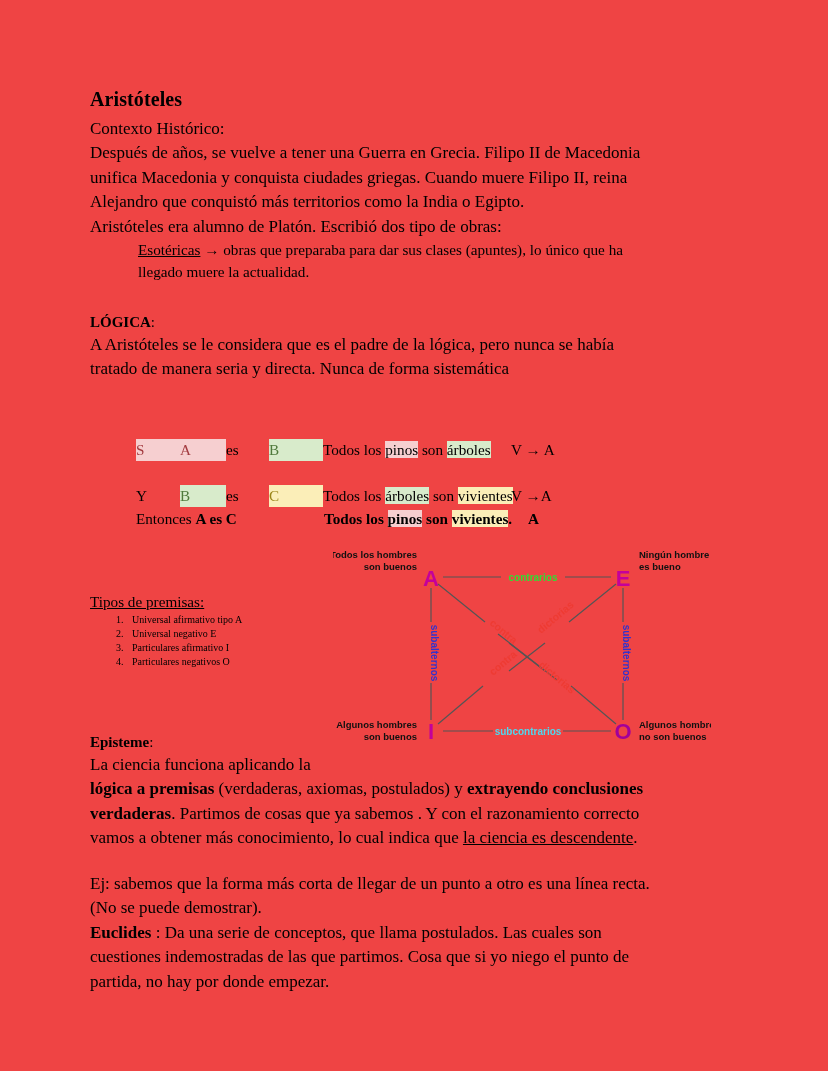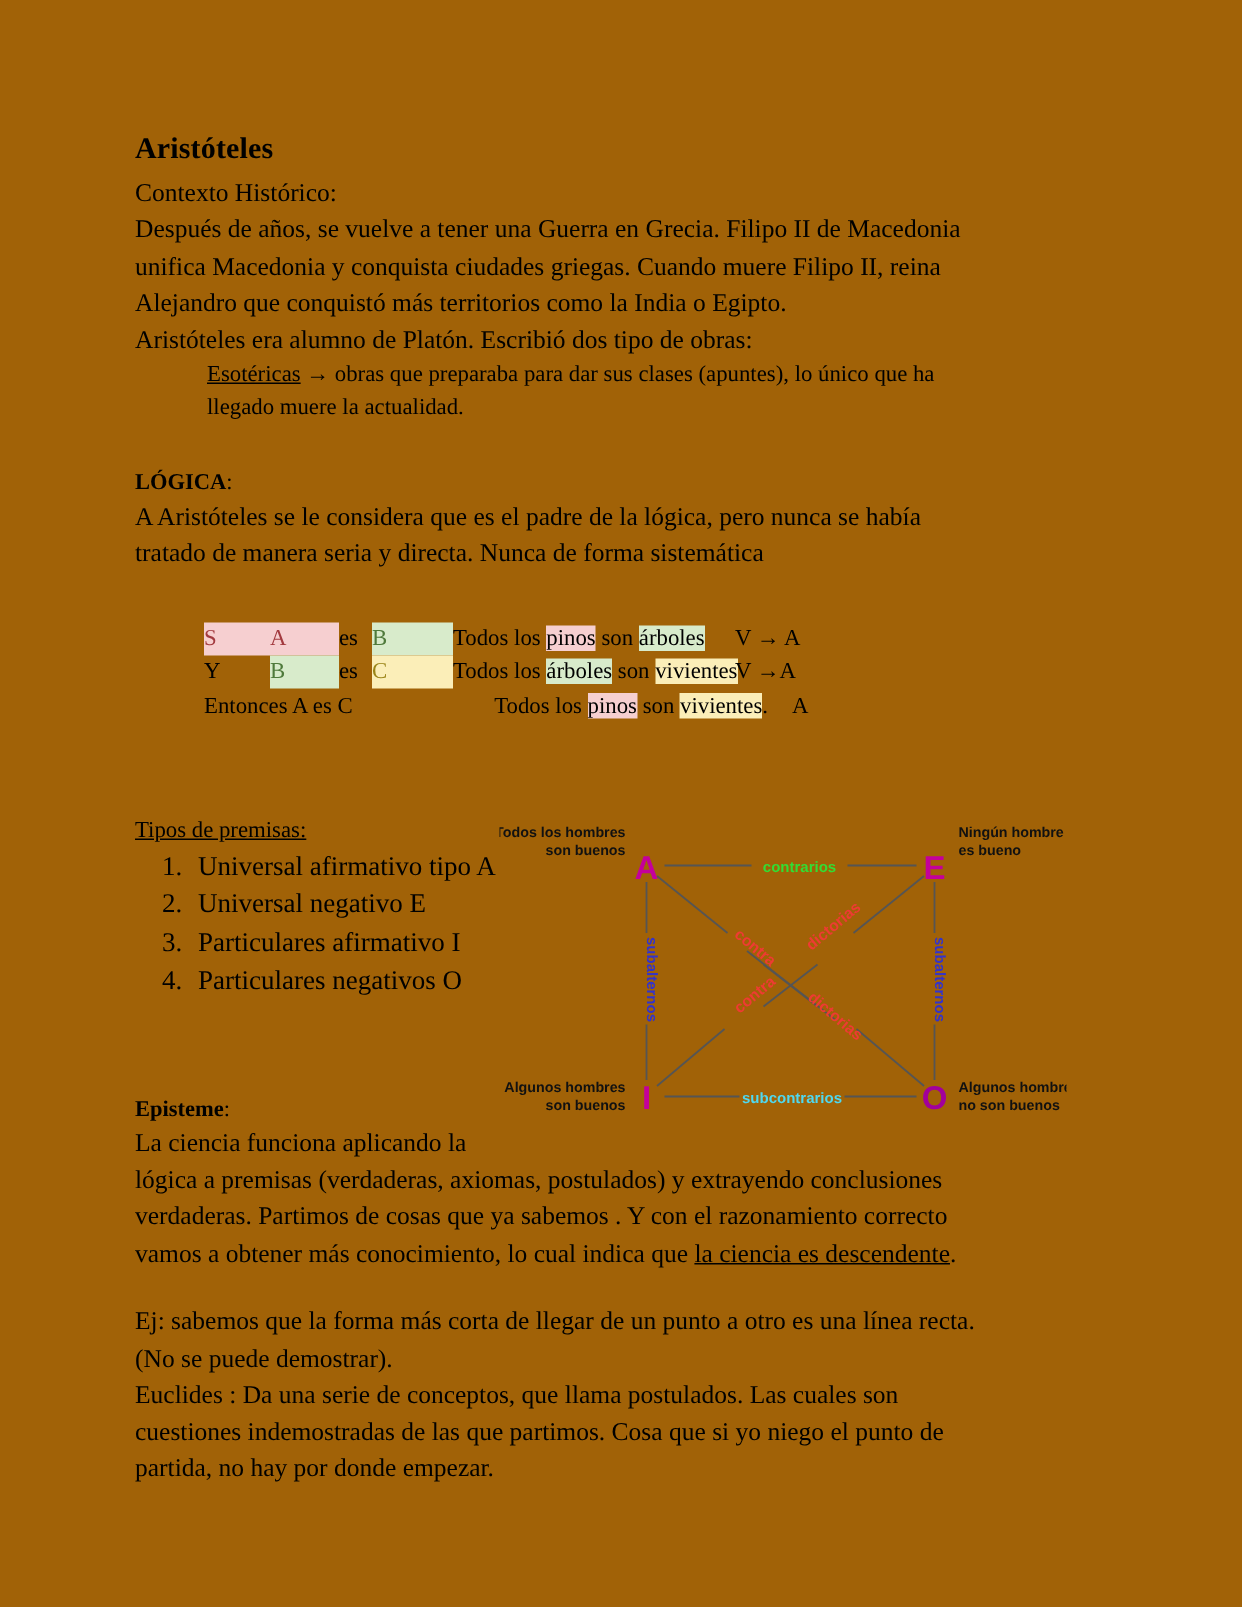--- a/index.html
+++ b/index.html
@@ -14,21 +14,21 @@
     font-family: "Liberation Serif", "DejaVu Serif", serif;
     color: #000000;
     overflow: hidden;
   }
 
   .page {
     position: absolute;
     left: 0; top: 0;
     width: 828px;
     height: 1071px;
-    background: #a16207;
+    background: #ef4444;
   }
 
   .content {
     position: absolute;
     left: 90px;
     top: 88px;
     width: 562px;
   }
 
   h1.doc-title {
@@ -71,47 +71,47 @@
     font-size: 15.2px;
     line-height: 1.47;
   }
   .syllo-row {
     display: flex;
     align-items: baseline;
     white-space: pre;
   }
   .c-sym   { width: 44px; }
   .c-mid   { width: 46px; }
-  .c-es    { width: 22px; }
+  .c-es    { width: 43px; margin-top: 24px; }
   .c-pred  { width: 54px; }
   .c-sent  { width: 188px; }
   .c-note  { }
 
   .hl-red   { background: #f6cfd0; }
   .hl-green { background: #d8ebcb; }
   .hl-yel   { background: #fbeeb8; }
 
   .t-red   { color: #a33a3f; }
   .t-green { color: #4f7a3c; }
   .t-yel   { color: #9a8418; }
 
-  .b { font-weight: normal; text-align: right; }
+  .b { font-weight: bold; text-align: right; }
 
   .entonces { margin-top: 1px; }
 
   
   .premisas-head {
     font-size: 15.2px;
     text-decoration: underline;
     margin: 0;
   }
   ol.premisas {
     margin: 2px 0 0 0;
     padding-left: 36px;
-    font-size: 18px;
+    font-size: 10px;
     line-height: 1.42;
   }
   ol.premisas li { padding-left: 6px; }
 
   
   .diagram {
     position: absolute;
     left: 333px;
     top: 546px;
     width: 378px;

